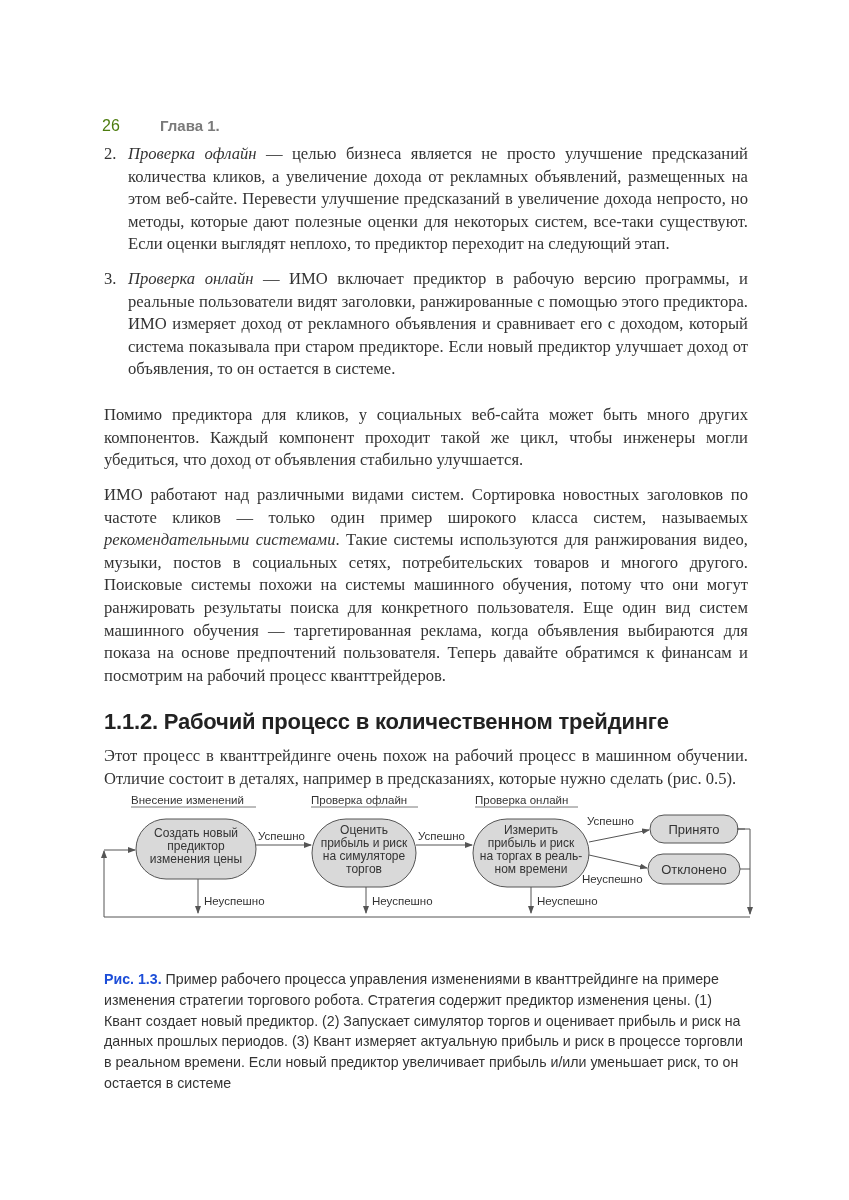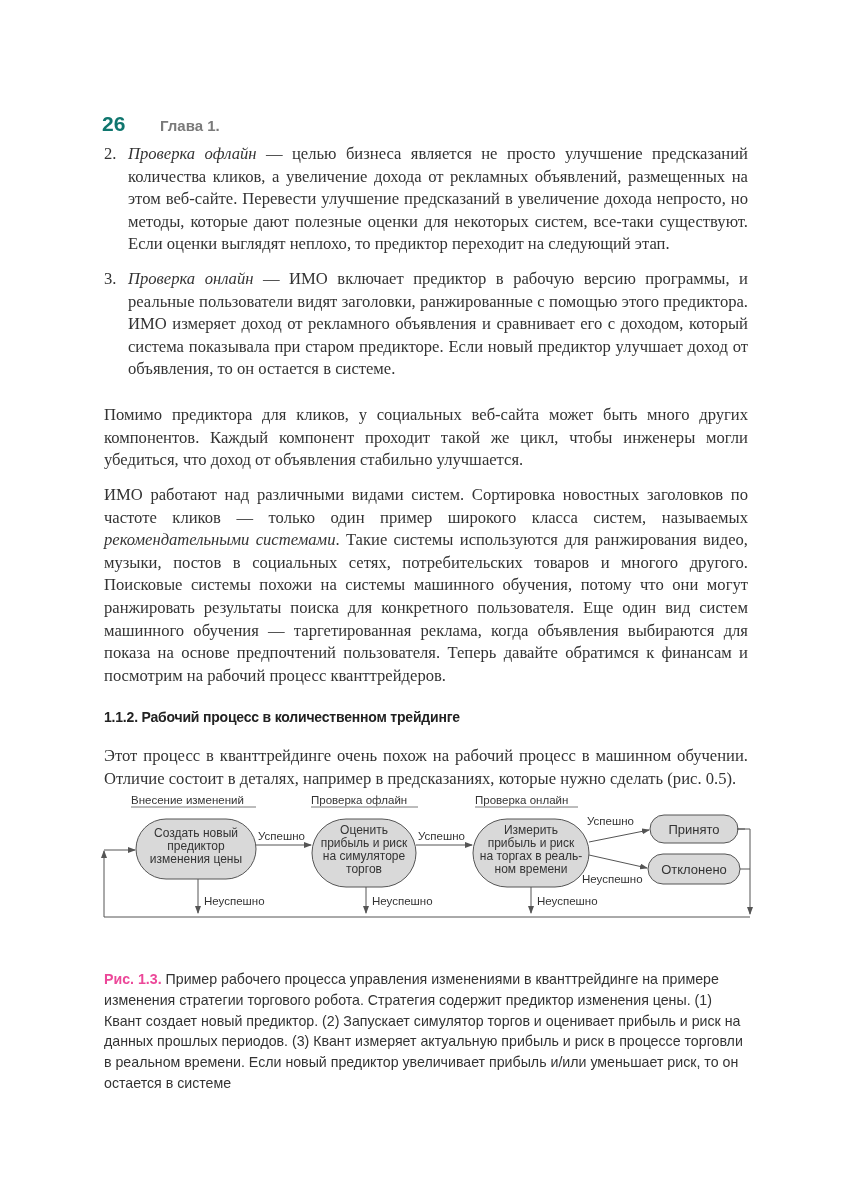--- a/index.html
+++ b/index.html
@@ -1,31 +1,31 @@
 <!DOCTYPE html>
 <html><head>
 <meta charset="utf-8">
 <style>
   html, body { margin: 0; padding: 0; background: #ffffff; }
   body { width: 849px; height: 1200px; position: relative; overflow: hidden; color: #2a2a2a; }
   .header { position: absolute; left: 102px; top: 78px; height: 26px; display: flex; align-items: baseline; }
-  .page-num { font-family: "Liberation Sans", sans-serif; font-weight: bold; font-size: 21px; color: #0f766e; width: 58px; }
+  .page-num { font-family: "Liberation Sans", sans-serif; font-weight: normal; font-size: 16px; color: #4d7c0f; width: 58px; }
   .chapter-label { font-family: "Liberation Sans", sans-serif; font-weight: bold; font-size: 15px; color: #7a7a7a; margin-right: 4px; margin-top: 39px; }
   .chapter-title { font-family: "Liberation Sans", sans-serif; font-size: 15px; color: #333; }
   .body-text { font-family: "Liberation Serif", serif; font-size: 16.6px; line-height: 22.6px; color: #333; text-align: justify; }
   .list { position: absolute; left: 104px; width: 644px; }
   .list-item { display: flex; margin-bottom: 11px; }
   .list-num { width: 24px; flex: none; }
   .list-body { flex: 1; }
   .para { position: absolute; left: 104px; width: 644px; }
   em { font-style: italic; }
-  .section-heading { position: absolute; left: 104px; top: 709px; font-family: "Liberation Sans", sans-serif; font-weight: bold; font-size: 14px; color: #222; letter-spacing: -0.2px; }
+  .section-heading { position: absolute; left: 104px; top: 709px; font-family: "Liberation Sans", sans-serif; font-weight: bold; font-size: 22px; color: #222; letter-spacing: -0.2px; }
   .figure { position: absolute; left: 100px; top: 784px; width: 660px; height: 140px; }
   .caption { position: absolute; left: 104px; top: 969px; width: 640px; font-family: "Liberation Sans", sans-serif; font-size: 14.2px; line-height: 20.8px; color: #333; }
-  .caption b { color: #ec4899; }
+  .caption b { color: #1d4ed8; }
   svg text { font-family: "Liberation Sans", sans-serif; fill: #333; }
 </style>
 </head>
 <body>
 
 <div class="header">
   <span class="page-num">26</span>
   <span class="chapter-label">Глава 1.</span>
 </div>
 

